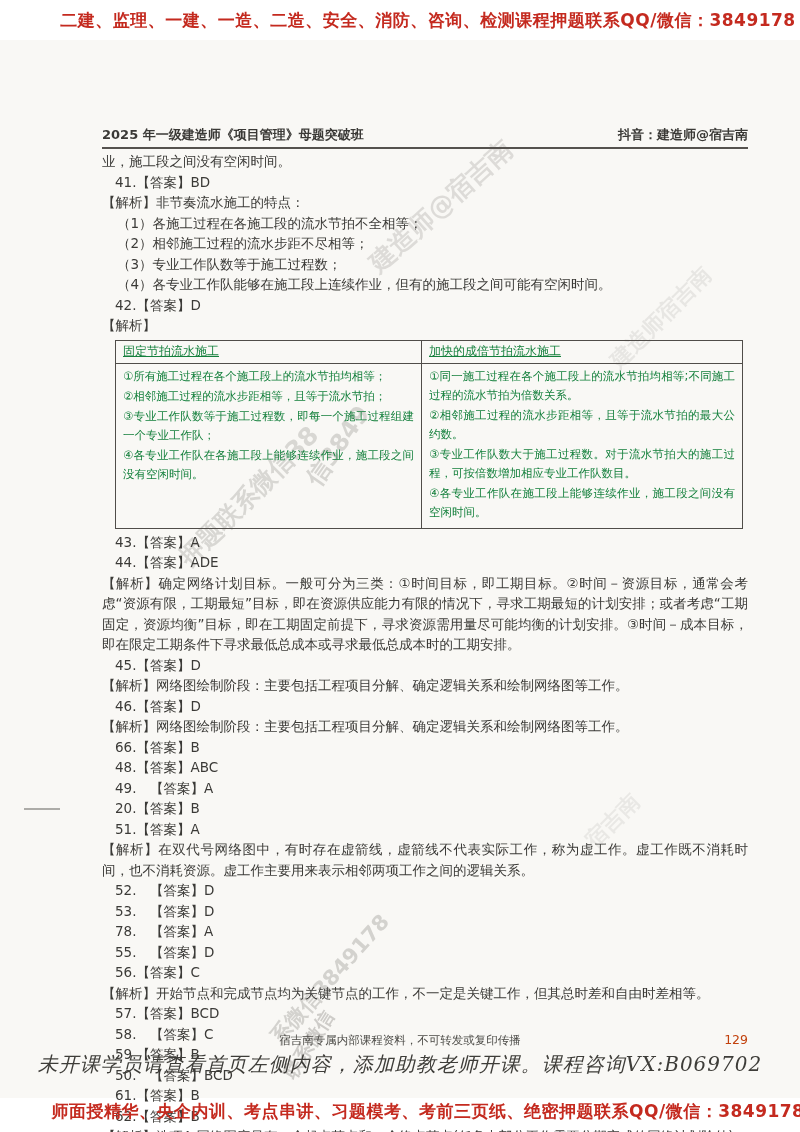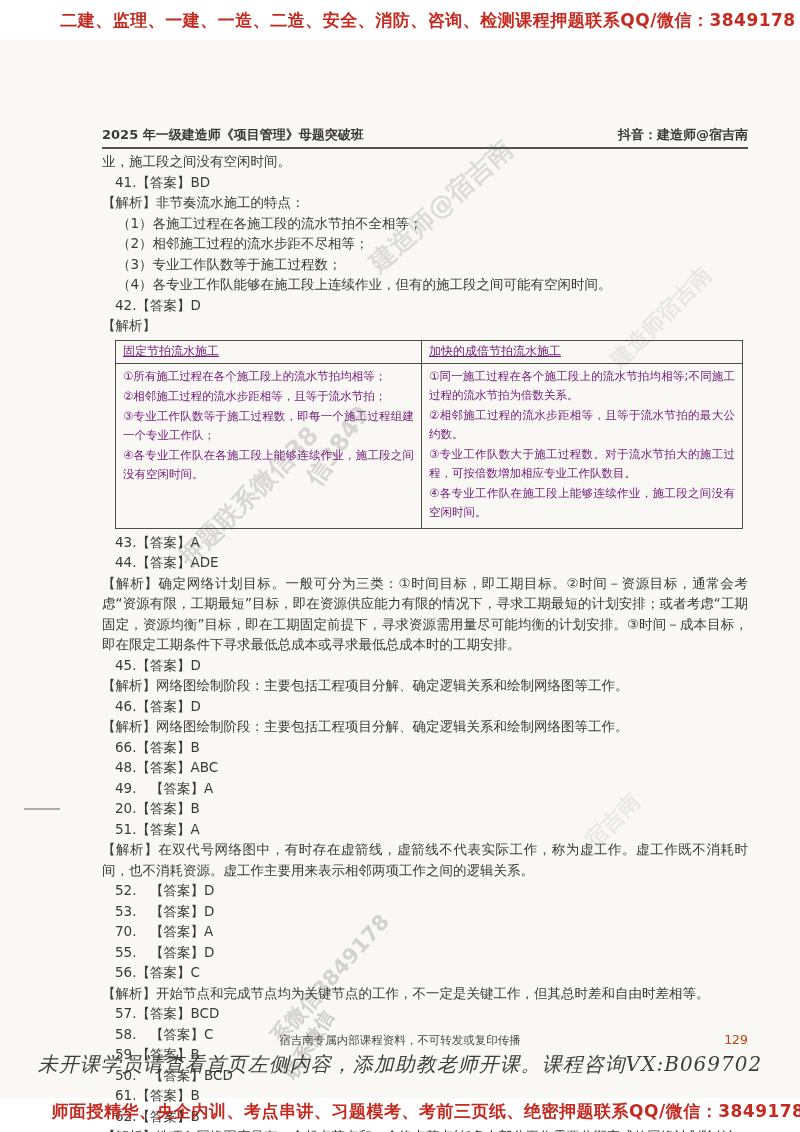--- a/index.html
+++ b/index.html
@@ -29,21 +29,21 @@
   .line{
     font-size:13.5px;line-height:20.5px;color:#3b3a37;text-align:justify;
   }
   .line-answer{padding-left:13px;text-align:left;}
   .line-sub{padding-left:15px;text-align:left;}
   .cmp-table{
     border-collapse:collapse;table-layout:fixed;width:628px;
     margin:4px 0 3px 13px;
   }
   .cmp-table th,.cmp-table td{
-    border:1.5px solid #504d49;color:#701a75;
+    border:1.5px solid #504d49;color:#15803d;
   }
   .cmp-table th{
     font-weight:normal;text-align:left;font-size:12px;
     padding:2px 7px 3px;text-decoration:underline;
   }
   .cmp-table td{
     vertical-align:top;font-size:11.5px;line-height:19px;
     padding:3px 7px 5px;
   }
   .col-left{width:306px;}
@@ -145,21 +145,21 @@
           <div class="line line-answer">46.【答案】D</div>
           <div class="line line-para">【解析】网络图绘制阶段：主要包括工程项目分解、确定逻辑关系和绘制网络图等工作。</div>
           <div class="line line-answer">66.【答案】B</div>
           <div class="line line-answer">48.【答案】ABC</div>
           <div class="line line-answer">49.　【答案】A</div>
           <div class="line line-answer">20.【答案】B</div>
           <div class="line line-answer">51.【答案】A</div>
           <div class="line line-para">【解析】在双代号网络图中，有时存在虚箭线，虚箭线不代表实际工作，称为虚工作。虚工作既不消耗时间，也不消耗资源。虚工作主要用来表示相邻两项工作之间的逻辑关系。</div>
           <div class="line line-answer">52.　【答案】D</div>
           <div class="line line-answer">53.　【答案】D</div>
-          <div class="line line-answer">70.　【答案】A</div>
+          <div class="line line-answer">78.　【答案】A</div>
           <div class="line line-answer">55.　【答案】D</div>
           <div class="line line-answer">56.【答案】C</div>
           <div class="line line-para">【解析】开始节点和完成节点均为关键节点的工作，不一定是关键工作，但其总时差和自由时差相等。</div>
           <div class="line line-answer">57.【答案】BCD</div>
           <div class="line line-answer">58.　【答案】C</div>
           <div class="line line-answer">59.【答案】B</div>
           <div class="line line-answer">50.　【答案】BCD</div>
           <div class="line line-answer">61.【答案】B</div>
           <div class="line line-answer">62.【答案】B</div>
           <div class="line line-para">【解析】选项A,网络图应只有一个起点节点和一个终点节点(任务中部分工作需要分期完成的网络计划除外)。</div>

